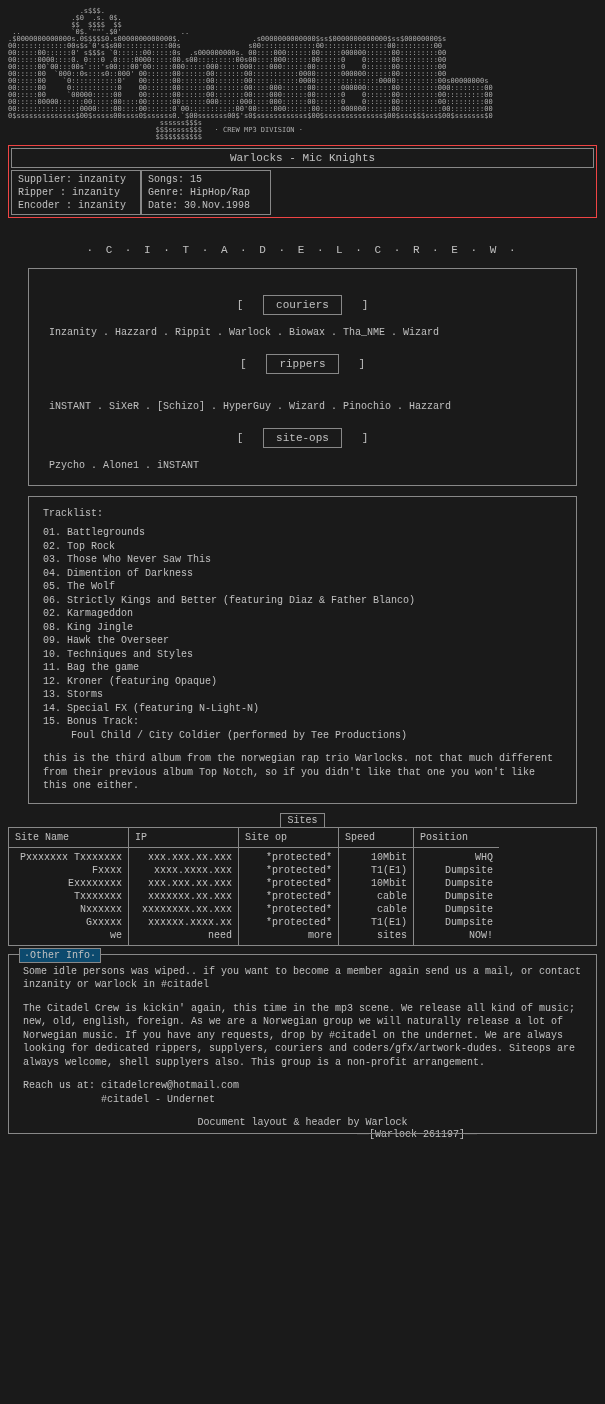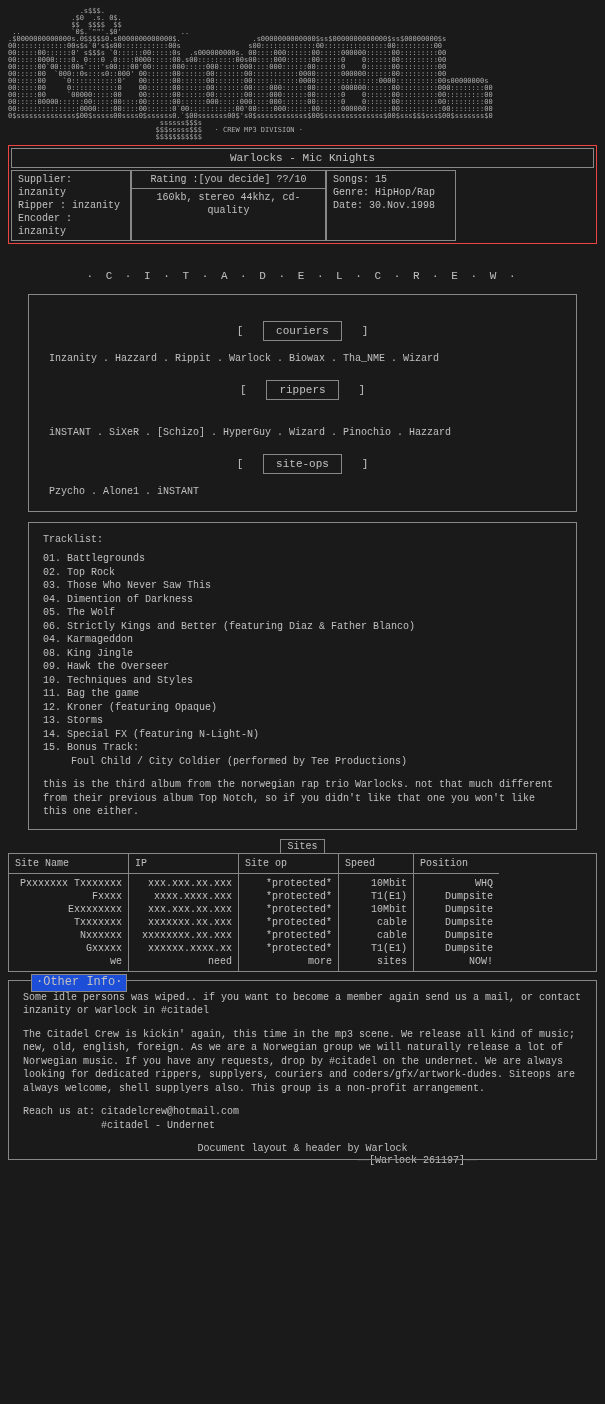--- a/index.html
+++ b/index.html
@@ -32,21 +32,21 @@
     margin-bottom: 2px;
   }
   .info-row {
     display: flex;
   }
   .info-cell {
     border: 1px solid #888;
     padding: 2px 6px;
     font-size: 10px;
   }
-  .c1 { width: 120px; }
+  .c1 { width: 130px; }
   .c2 { width: 195px; text-align: center; }
   .c3 { width: 130px; }
   .crew-header {
     text-align: center;
     font-size: 11px;
     letter-spacing: 3px;
     margin: 10px 0;
     white-space: pre;
   }
   .crew-box {
@@ -110,25 +110,25 @@
   .other-info {
     border: 1px double #888;
     margin-top: 8px;
     padding: 10px 14px 4px;
     font-size: 10px;
     position: relative;
   }
   .other-label {
     position: absolute;
     top: -7px;
-    left: 22px;
-    background: #1d4ed8;
+    left: 10px;
+    background: #0c4a6e;
     border: 1px solid #888;
     padding: 0 4px;
-    font-size: 12px;
+    font-size: 10px;
   }
   .para { margin-bottom: 10px; line-height: 1.35; }
   .reach { line-height: 1.35; }
   .doc-credit { text-align: center; margin-top: 10px; }
   .sig-footer {
     text-align: right;
     font-size: 10px;
     margin-top: -6px;
     padding-right: 120px;
     white-space: pre;
@@ -158,25 +158,20 @@
                                    $$$$$$$$$$$</pre>
 
 <div class="info-table">
   <div class="info-title">Warlocks - Mic Knights</div>
   <div class="info-row">
     <div class="info-cell c1">
       <span>Supplier:</span> <span>inzanity</span><br>
       <span>Ripper  :</span> <span>inzanity</span><br>
       <span>Encoder :</span> <span>inzanity</span>
     </div>
-    <div class="info-cell c2">
-      <span>Rating  :</span><span>[you decide] ??/10</span><br>
-      <div style="border-top:1px solid #888;margin:2px -6px;"></div>
-      <span>160kb, stereo 44khz, cd-quality</span>
-    </div>
     <div class="info-cell c3">
       <span>Songs:</span> <span>15</span><br>
       <span>Genre:</span> <span>HipHop/Rap</span><br>
       <span>Date:</span> <span>30.Nov.1998</span>
     </div>
   </div>
 </div>
 
 <div class="crew-header">· C · I · T · A · D · E · L · C · R · E · W ·</div>
 
@@ -196,21 +191,21 @@
 
 <div class="tracklist-box">
   <div class="tl-title">Tracklist:</div>
   <div id="tracks">
       <div class="track">01. Battlegrounds</div>
       <div class="track">02. Top Rock</div>
       <div class="track">03. Those Who Never Saw This</div>
       <div class="track">04. Dimention of Darkness</div>
       <div class="track">05. The Wolf</div>
       <div class="track">06. Strictly Kings and Better (featuring Diaz &amp; Father Blanco)</div>
-      <div class="track">04. Karmageddon</div>
+      <div class="track">02. Karmageddon</div>
       <div class="track">08. King Jingle</div>
       <div class="track">09. Hawk the Overseer</div>
       <div class="track">10. Techniques and Styles</div>
       <div class="track">11. Bag the game</div>
       <div class="track">12. Kroner (featuring Opaque)</div>
       <div class="track">13. Storms</div>
       <div class="track">14. Special FX (featuring N-Light-N)</div>
       <div class="track">15. Bonus Track:</div>
     </div>
   <div class="track bonus-indent">Foul Child / City Coldier (performed by Tee Productions)</div>

